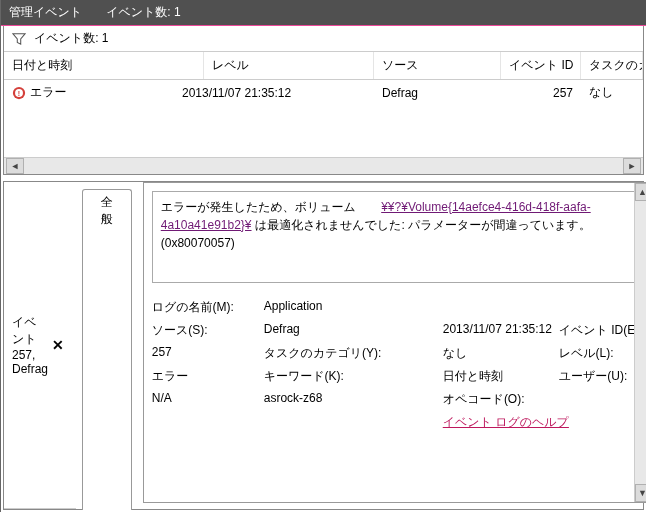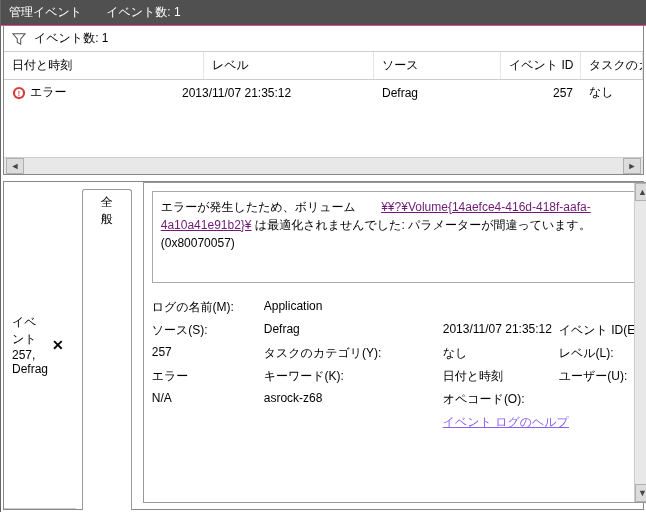--- a/index.html
+++ b/index.html
@@ -162,21 +162,21 @@
   .msg-box a { color: #701a75; text-decoration: underline; margin-left: 22px; }
   .props {
     margin-top: 16px;
     display: grid;
     grid-template-columns: 108px 175px 112px 1fr;
     row-gap: 6px;
     column-gap: 4px;
   }
   .props .lbl { white-space: nowrap; }
   .props .val { white-space: nowrap; }
-  .props a { color: #8b5cf6; text-decoration: underline; }
+  .props a { color: #be185d; text-decoration: underline; }
   .vscroll {
     position: absolute;
     right: 0; top: 0; bottom: 0;
     width: 16px;
     background: #e8e8e8;
     border-left: 1px solid #ccc;
   }
   .vscroll .up, .vscroll .down {
     height: 16px;
     background: #dcdcdc;

